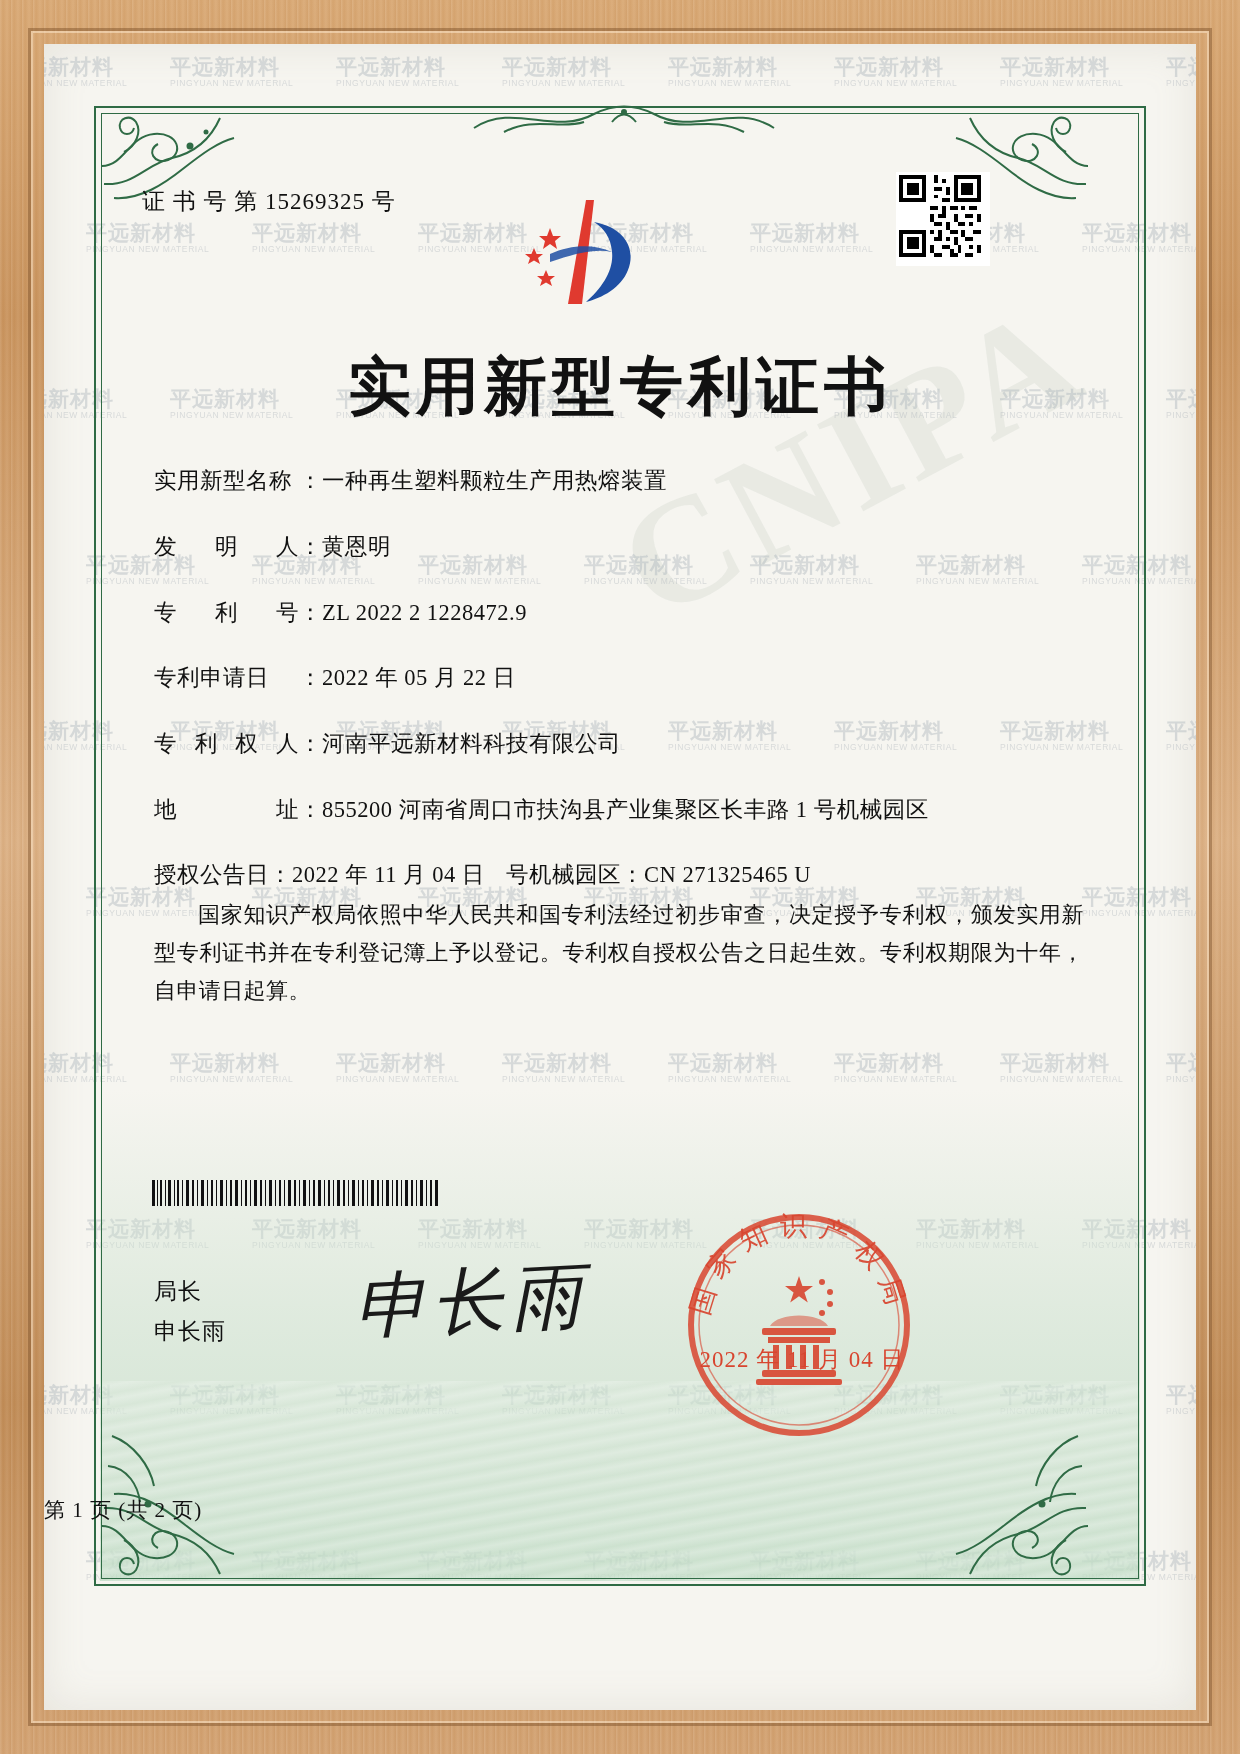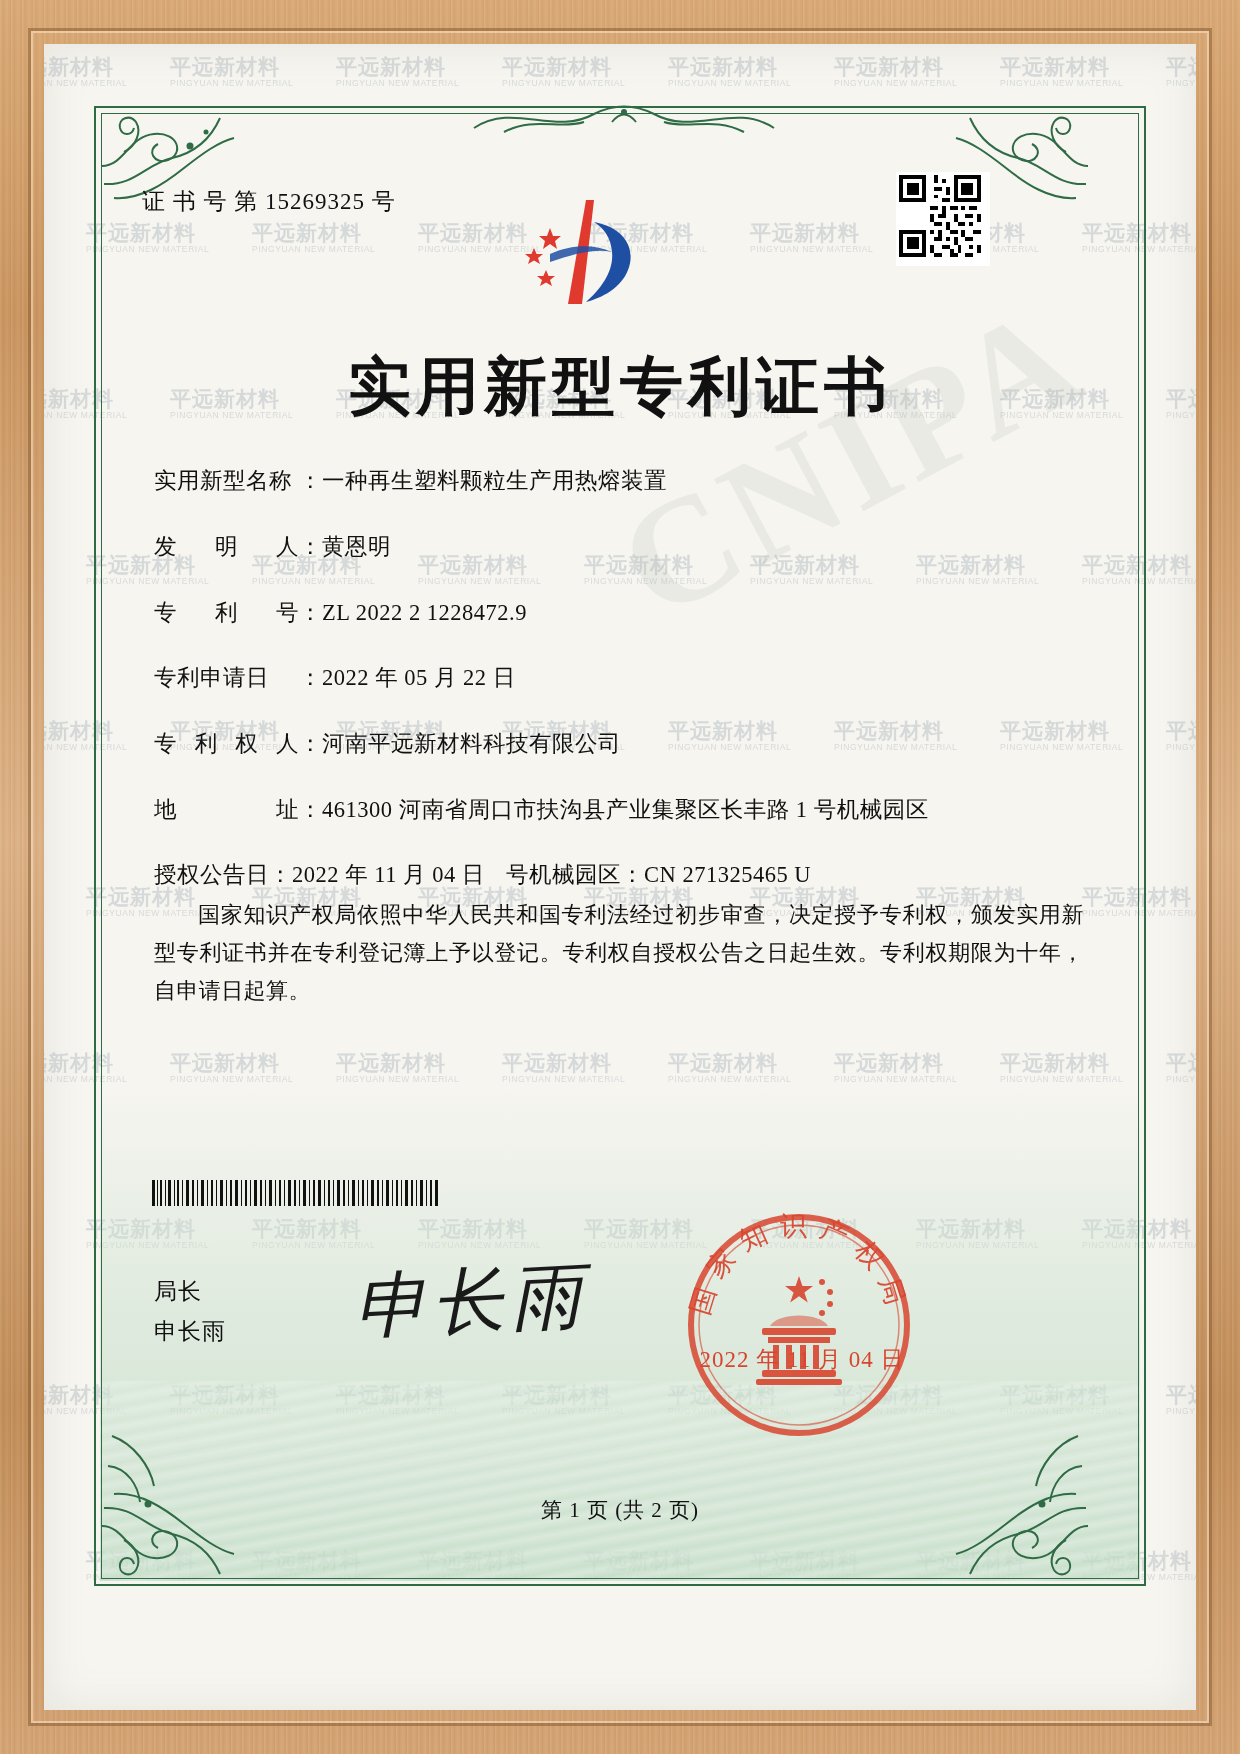--- a/index.html
+++ b/index.html
@@ -264,21 +264,20 @@
     color: #d8452f;
     z-index: 7;
     letter-spacing: 1px;
     font-family: "Liberation Serif", serif;
   }
 
   .page-no {
     position: absolute;
     left: 0; top: 1452px;
     width: 1152px;
-    text-align: center;
     font-size: 21px;
     color: #111;
     z-index: 6;
     letter-spacing: 1px;
   }
   .footnote {
     position: absolute;
     left: 0; top: 1580px;
     width: 1152px;
     text-align: center;
@@ -444,21 +443,21 @@
         <div class="field-row">
           <span class="field-label">专利号</span><span>：</span><span class="field-value">ZL 2022 2 1228472.9</span>
         </div>
         <div class="field-row">
           <span class="field-label-wide">专利申请日</span><span>：</span><span class="field-value">2022 年 05 月 22 日</span>
         </div>
         <div class="field-row">
           <span class="field-label">专利权人</span><span>：</span><span class="field-value">河南平远新材料科技有限公司</span>
         </div>
         <div class="field-row">
-          <span class="field-label">地址</span><span>：</span><span class="field-value">461300 河南省周口市扶沟县产业集聚区长丰路 1 号机械园区</span>
+          <span class="field-label">地址</span><span>：</span><span class="field-value">855200 河南省周口市扶沟县产业集聚区长丰路 1 号机械园区</span>
         </div>
         <div class="row-two">
           <span class="col-a"><span>授权公告日：</span><span>2022 年 11 月 04 日</span></span><span class="col-b"><span>号机械园区：</span><span>CN 271325465 U</span></span>
         </div>
       </div>
 
       <div class="paragraph p1">国家知识产权局依照中华人民共和国专利法经过初步审查，决定授予专利权，颁发实用新型专利证书并在专利登记簿上予以登记。专利权自授权公告之日起生效。专利权期限为十年，自申请日起算。</div>
 
       <svg class="barcode" viewBox="0 0 290 26" preserveAspectRatio="none">
         <g fill="#111">

